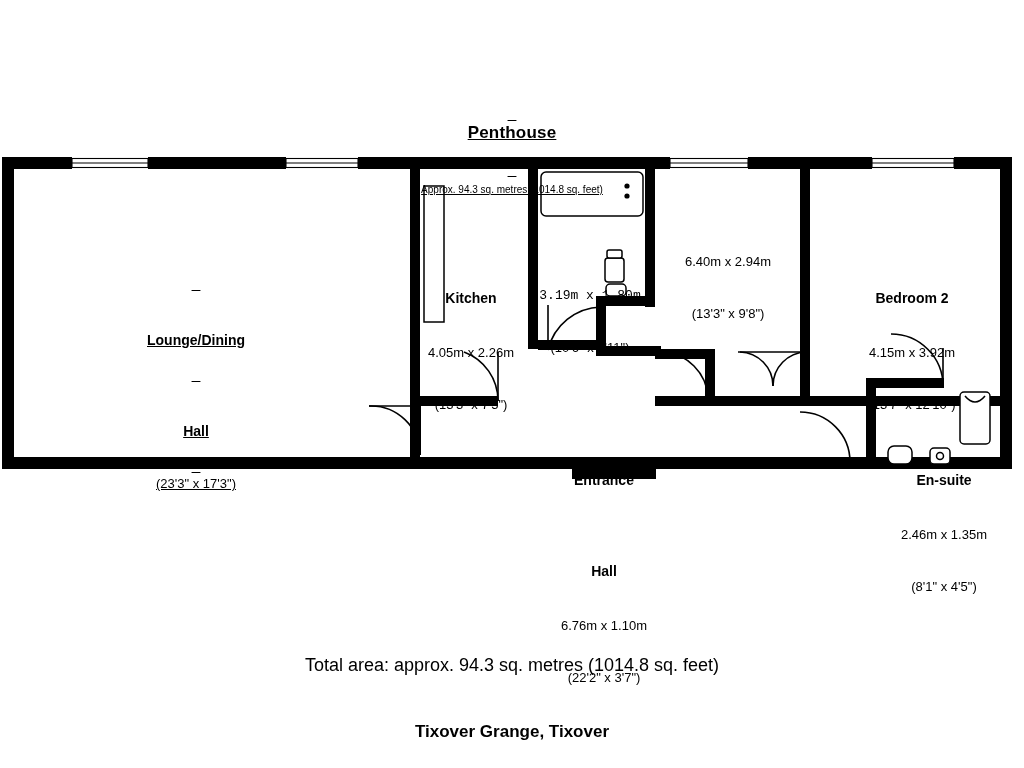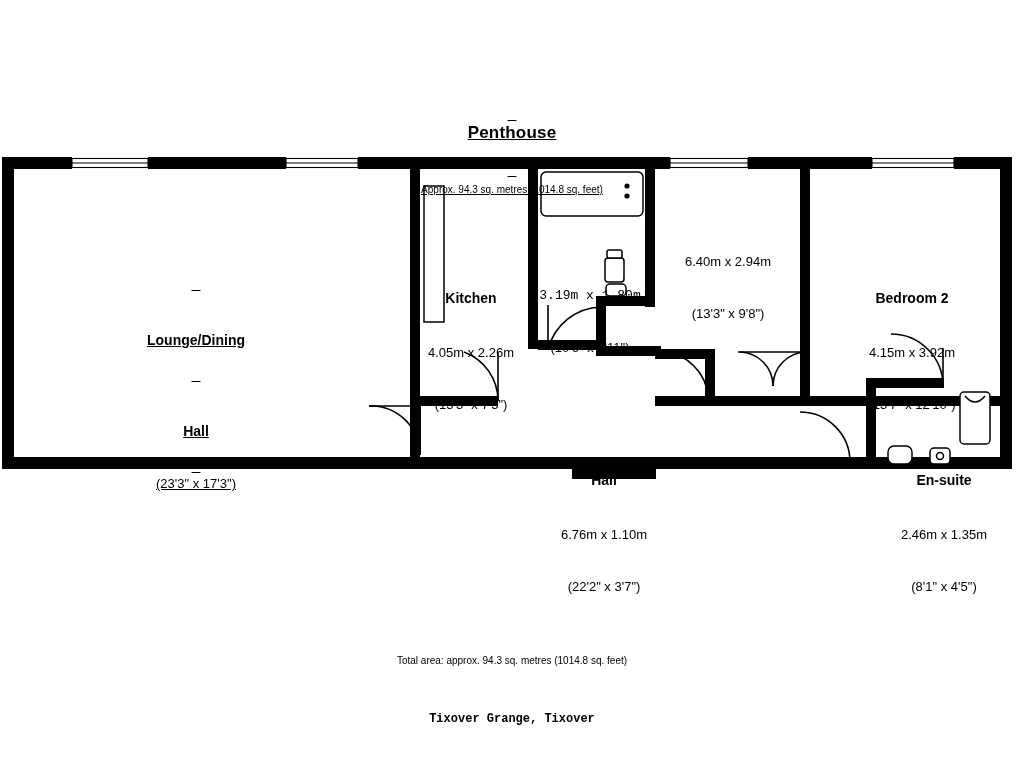--- a/index.html
+++ b/index.html
@@ -41,27 +41,26 @@
     font-weight: bold;
     margin-top: 39px;
   }
   .room-dims {
     font-size: 13px;
     font-weight: normal;
   }
 
   
   .footer-area {
-    font-size: 10px;
+    font-size: 18px;
     font-weight: normal;
   }
   .footer-address {
-    font-size: 12px;
+    font-size: 17px;
     font-weight: bold;
-    font-family: Liberation Mono, monospace;
   }
 
   .label-block {
     position: absolute;
     text-align: center;
     white-space: pre;
   }
   .label-block .room-name { position: static; display: block; }
   .label-block .room-dims { position: static; display: block; margin-top: 1px; }
 </style>
@@ -217,20 +216,21 @@
   <div class="room-dims">(13'3" x 9'8")</div>
 </div>
 
 <div class="label-block" style="left:912px; top:215px; width:200px; margin-left:-100px;">
   <div class="room-name">Bedroom 2</div>
   <div class="room-dims" style="margin-top:3px;text-align:center;">4.15m x 3.92m</div>
   <div class="room-dims">(13'7" x 12'10")</div>
 </div>
 
 <div class="label-block" style="left:604px; top:397px; width:220px; margin-left:-110px;">
+  <div class="room-name">Entrance</div>
   <div class="room-name">Hall</div>
   <div class="room-dims" style="margin-top:3px;">6.76m x 1.10m</div>
   <div class="room-dims">(22'2" x 3'7")</div>
 </div>
 
 <div class="label-block" style="left:944px; top:397px; width:180px; margin-left:-90px;">
   <div class="room-name">En-suite</div>
   <div class="room-dims" style="margin-top:3px;">2.46m x 1.35m</div>
   <div class="room-dims">(8'1" x 4'5")</div>
 </div>

